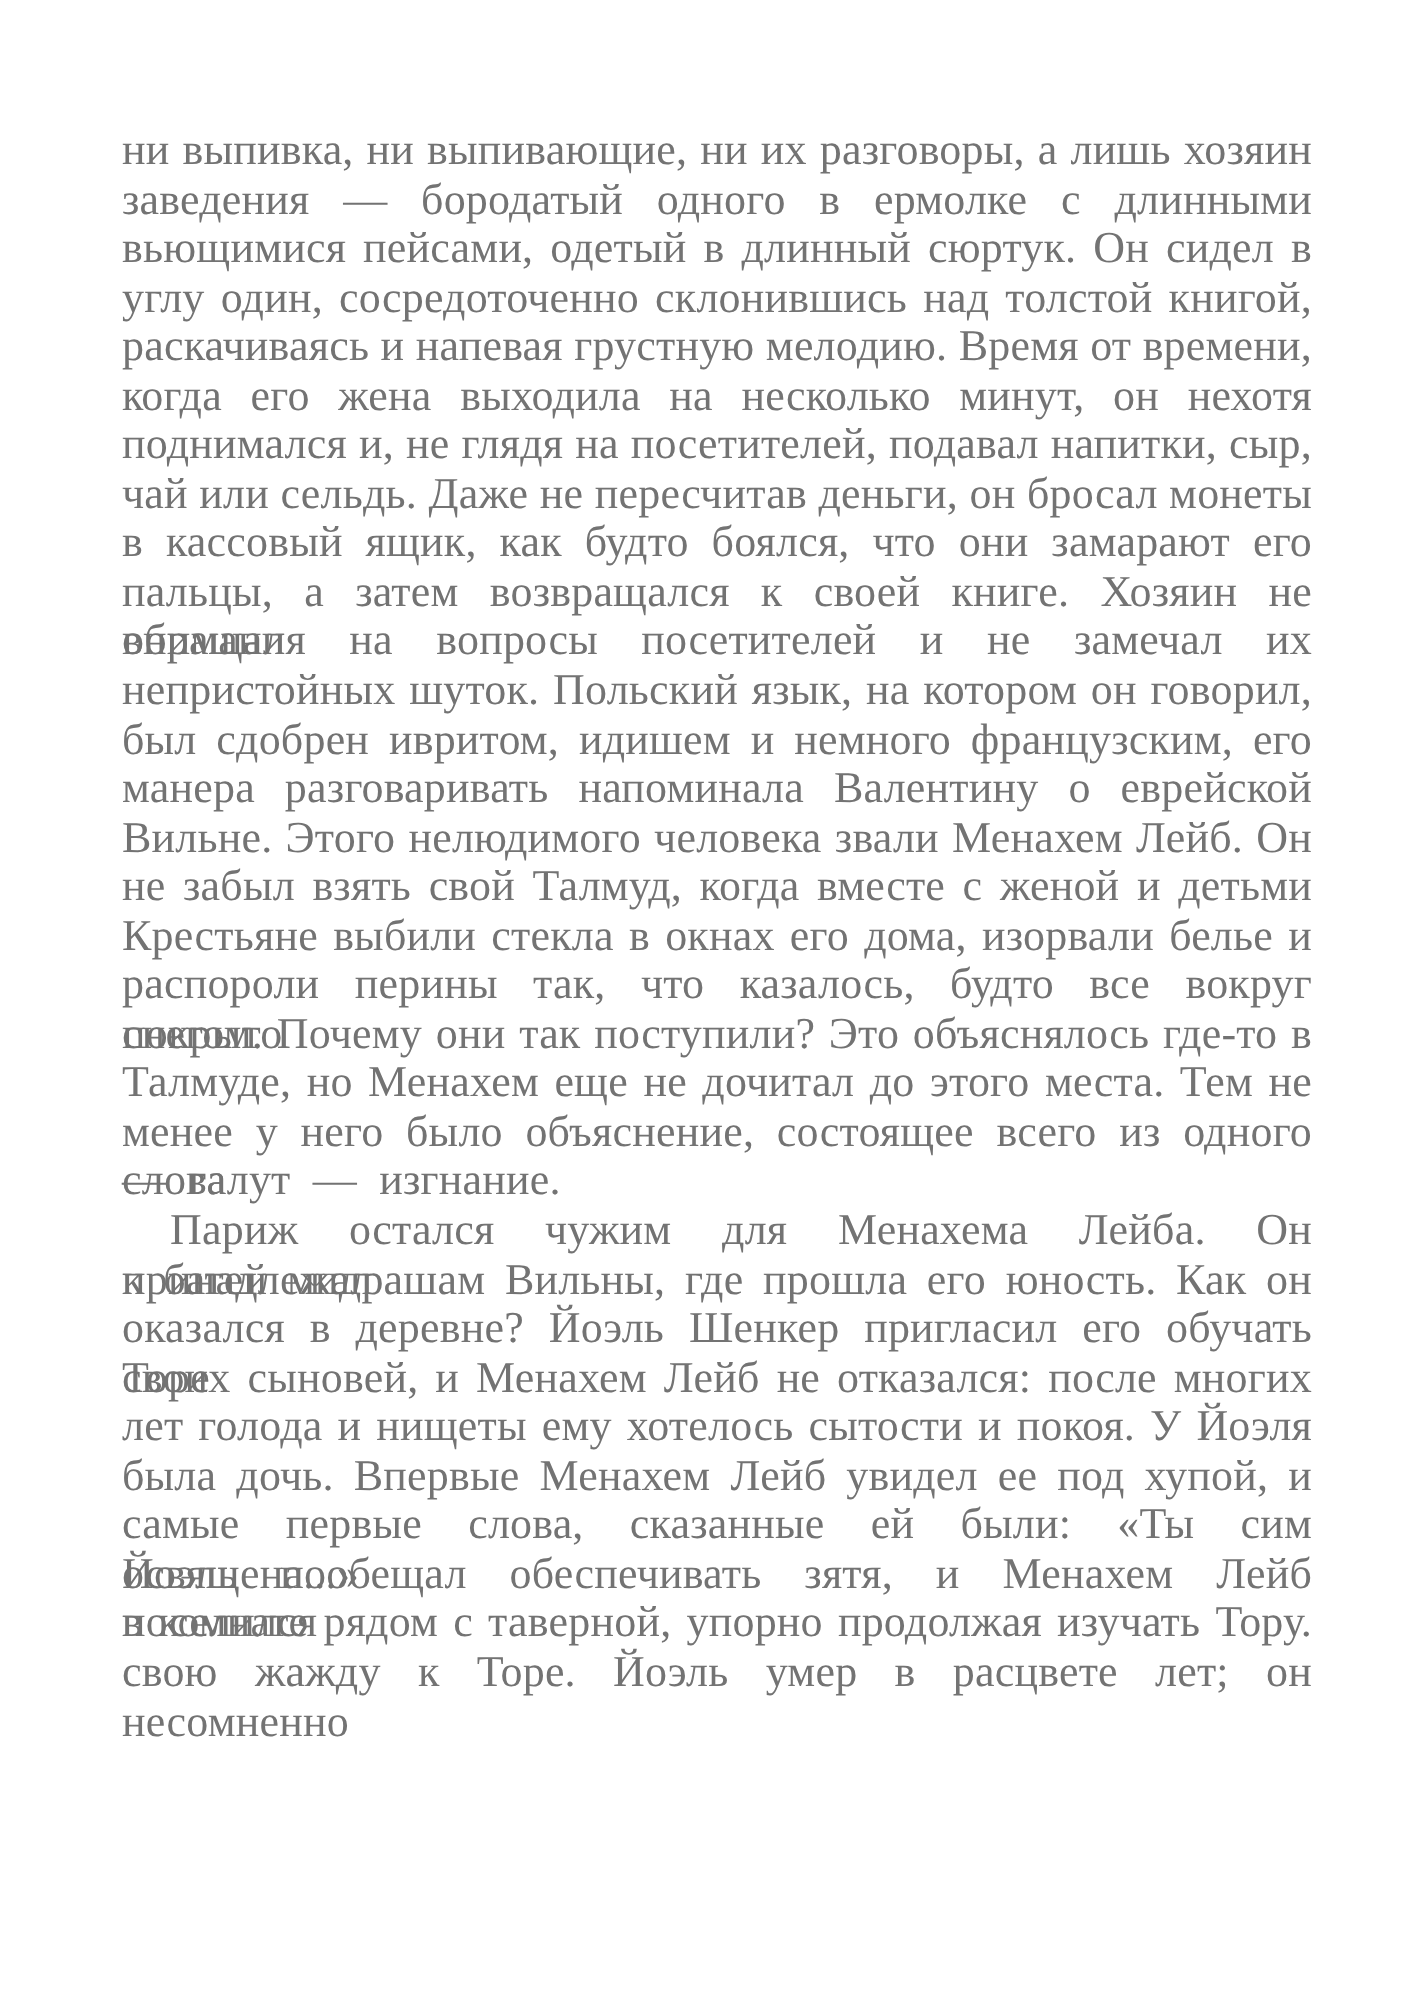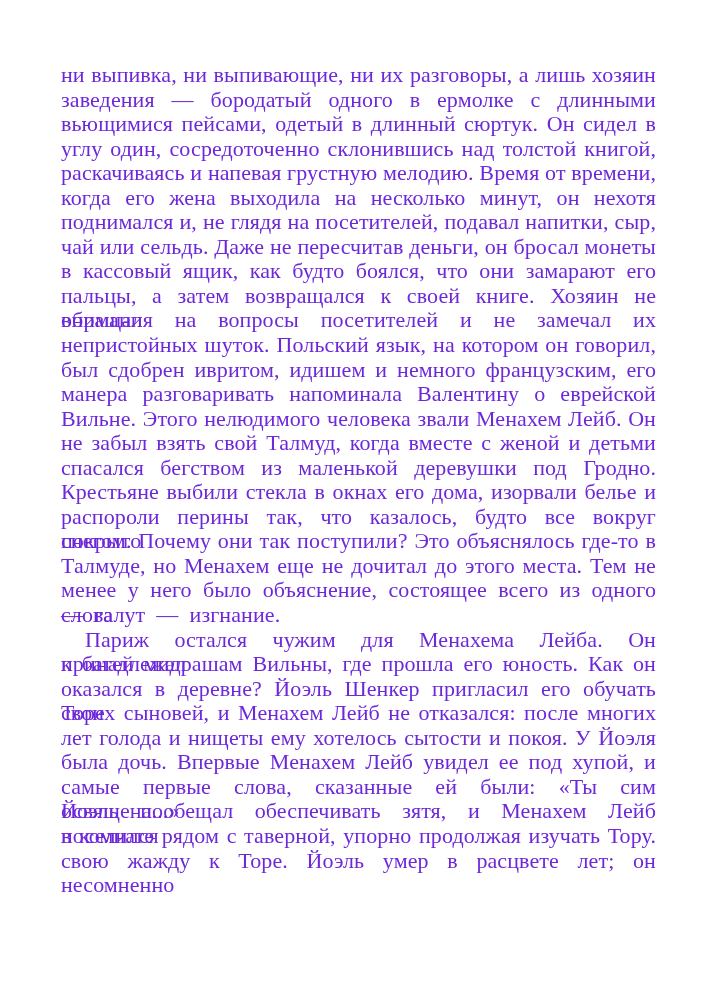--- a/index.html
+++ b/index.html
@@ -20,21 +20,21 @@
     top: 0;
     width: 706px;
     height: 999px;
     background: #ffffff;
   }
   .text-block {
     position: absolute;
     left: 61px;
     top: 63px;
     width: 595px;
-    color: #6d28d9;
+    color: #737373;
     font-size: 22px;
     line-height: 24.55px;
     letter-spacing: 0.1px;
   }
   .paragraph {
     margin: 0;
     padding: 0;
   }
   .line {
     text-align: justify;
@@ -65,21 +65,20 @@
         <div class="line">поднимался и, не глядя на посетителей, подавал напитки, сыр,</div>
         <div class="line">чай или сельдь. Даже не пересчитав деньги, он бросал монеты</div>
         <div class="line">в кассовый ящик, как будто боялся, что они замарают его</div>
         <div class="line">пальцы, а затем возвращался к своей книге. Хозяин не обращал</div>
         <div class="line">внимания на вопросы посетителей и не замечал их</div>
         <div class="line">непристойных шуток. Польский язык, на котором он говорил,</div>
         <div class="line">был сдобрен ивритом, идишем и немного французским, его</div>
         <div class="line">манера разговаривать напоминала Валентину о еврейской</div>
         <div class="line">Вильне. Этого нелюдимого человека звали Менахем Лейб. Он</div>
         <div class="line">не забыл взять свой Талмуд, когда вместе с женой и детьми</div>
-        <div class="line">спасался бегством из маленькой деревушки под Гродно.</div>
         <div class="line">Крестьяне выбили стекла в окнах его дома, изорвали белье и</div>
         <div class="line">распороли перины так, что казалось, будто все вокруг покрыто</div>
         <div class="line">снегом. Почему они так поступили? Это объяснялось где-то в</div>
         <div class="line">Талмуде, но Менахем еще не дочитал до этого места. Тем не</div>
         <div class="line">менее у него было объяснение, состоящее всего из одного слова</div>
         <div class="line last-line">— галут — изгнание.</div>
       </section>
     <section class="paragraph">
         <div class="line indented">Париж остался чужим для Менахема Лейба. Он принадлежал</div>
         <div class="line">к батей мидрашам Вильны, где прошла его юность. Как он</div>

